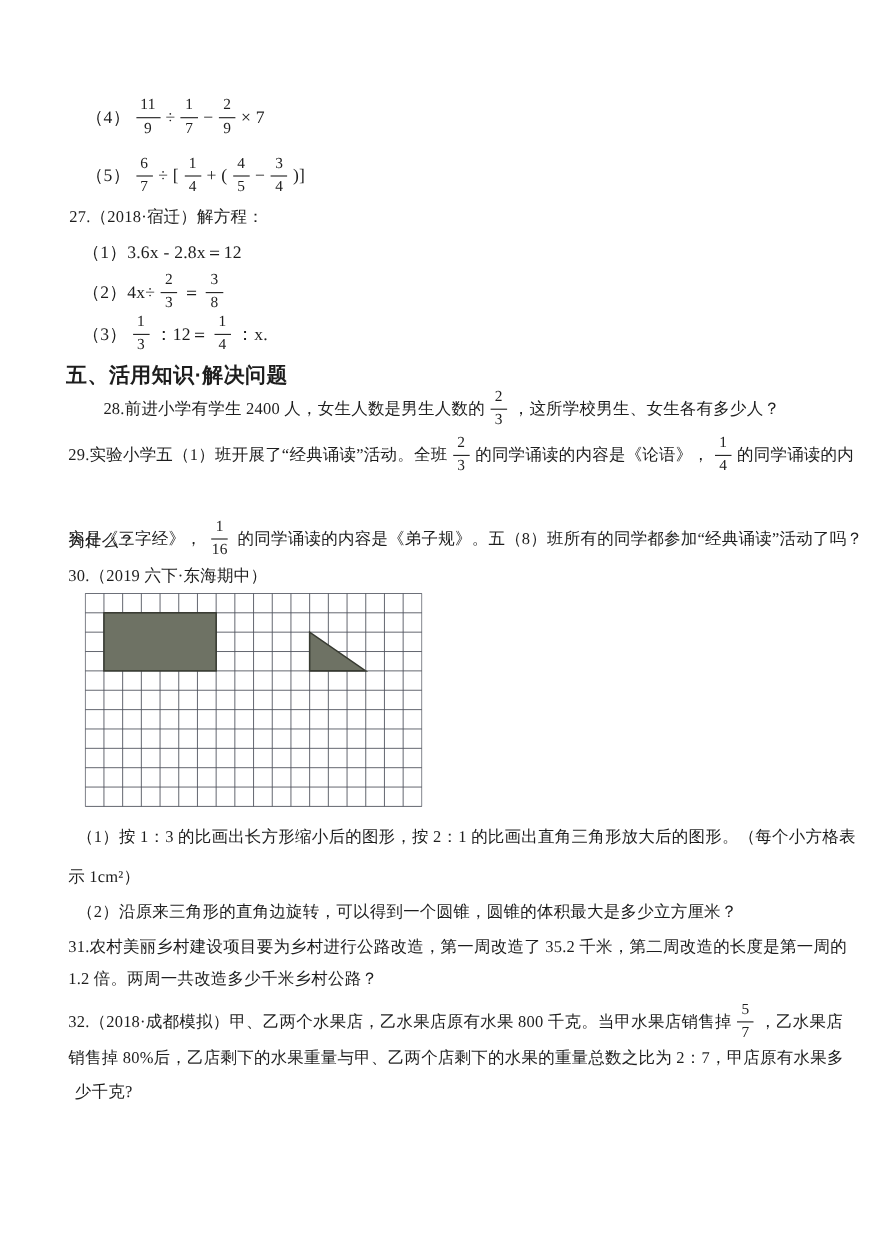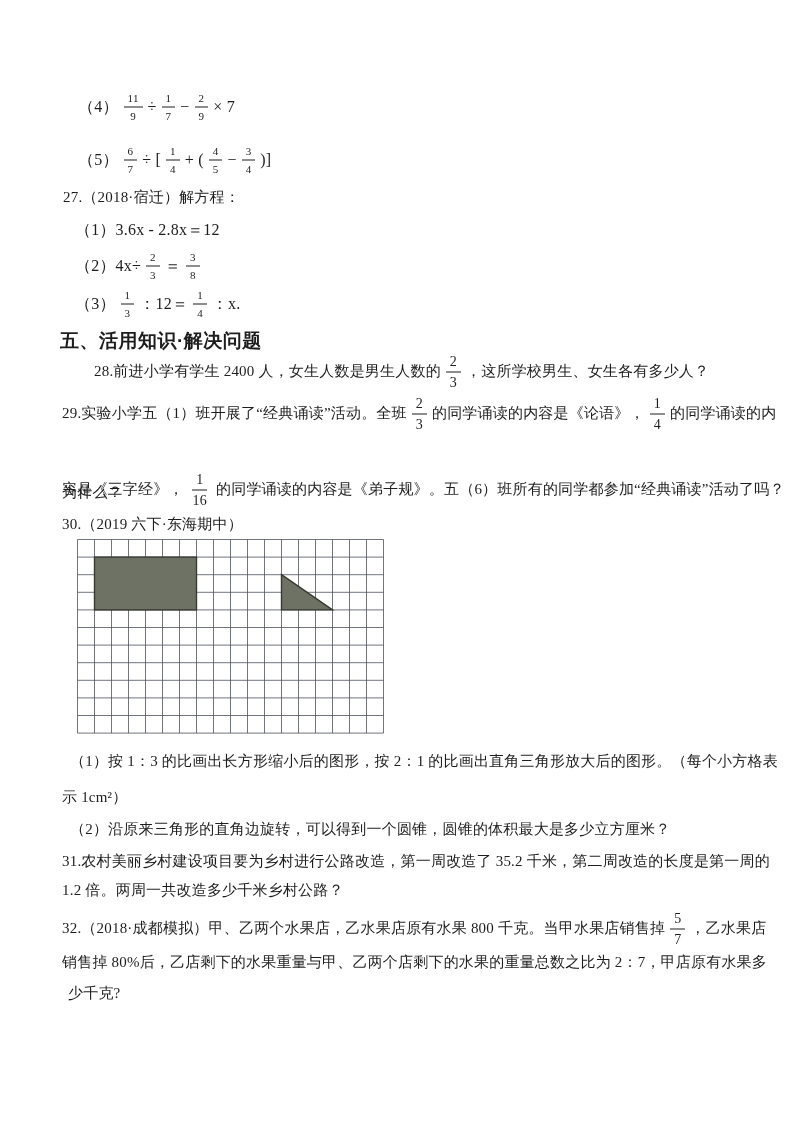--- a/index.html
+++ b/index.html
@@ -31,21 +31,21 @@
     flex-direction:column;
     align-items:center;
     vertical-align:middle;
     line-height:1;
     margin:0 5px;
     position:relative;
     top:-2px;
   }
   .frac .num{display:block;padding:2px 4px 3px;border-bottom:1.4px solid #1d1d1d;}
   .frac .den{display:block;padding:3px 4px 0;}
-  .frac-lg{font-size:11px;}
+  .frac-lg{font-size:14px;}
   .frac-sm{font-size:14px;}
   .figure{position:absolute;}
   .figure svg{display:block;}
 </style>
 </head>
 <body>
 
 <div id="page">
     <div class="line eq" style="left: 78px; top: 108px;"><span>（4）</span><span class="frac frac-lg">
         <span class="num">11</span>
@@ -94,21 +94,21 @@
     <div class="line" style="left: 62px; top: 415px;"><span>29.实验小学五（1）班开展了“经典诵读”活动。全班</span><span class="frac frac-sm">
         <span class="num">2</span>
         <span class="den">3</span>
       </span><span>的同学诵读的内容是《论语》，</span><span class="frac frac-sm">
         <span class="num">1</span>
         <span class="den">4</span>
       </span><span>的同学诵读的内</span></div>
     <div class="line" style="left: 62px; top: 467px; margin-top: 24px;"><span>容是《三字经》，</span><span class="frac frac-sm">
         <span class="num">1</span>
         <span class="den">16</span>
-      </span><span>的同学诵读的内容是《弟子规》。五（6）班所有的同学都参加“经典诵读”活动了吗？</span></div>
+      </span><span>的同学诵读的内容是《弟子规》。五（8）班所有的同学都参加“经典诵读”活动了吗？</span></div>
     <div class="line" style="left: 62px; top: 492px;"><span>为什么？</span></div>
     <div class="line" style="left: 62px; top: 524px; text-align: center;"><span>30.（2019 六下·东海期中）</span></div>
     <div class="line" style="left: 70px; top: 761px;"><span>（1）按 1：3 的比画出长方形缩小后的图形，按 2：1 的比画出直角三角形放大后的图形。（每个小方格表</span></div>
     <div class="line" style="left: 62px; top: 797px;"><span>示 1cm²）</span></div>
     <div class="line" style="left: 70px; top: 829px; text-align: right;"><span>（2）沿原来三角形的直角边旋转，可以得到一个圆锥，圆锥的体积最大是多少立方厘米？</span></div>
     <div class="line" style="left: 62px; top: 861px;"><span>31.农村美丽乡村建设项目要为乡村进行公路改造，第一周改造了 35.2 千米，第二周改造的长度是第一周的</span></div>
     <div class="line" style="left: 62px; top: 890px;"><span>1.2 倍。两周一共改造多少千米乡村公路？</span></div>
     <div class="line" style="left: 62px; top: 930px;"><span>32.（2018·成都模拟）甲、乙两个水果店，乙水果店原有水果 800 千克。当甲水果店销售掉</span><span class="frac frac-sm">
         <span class="num">5</span>
         <span class="den">7</span>

